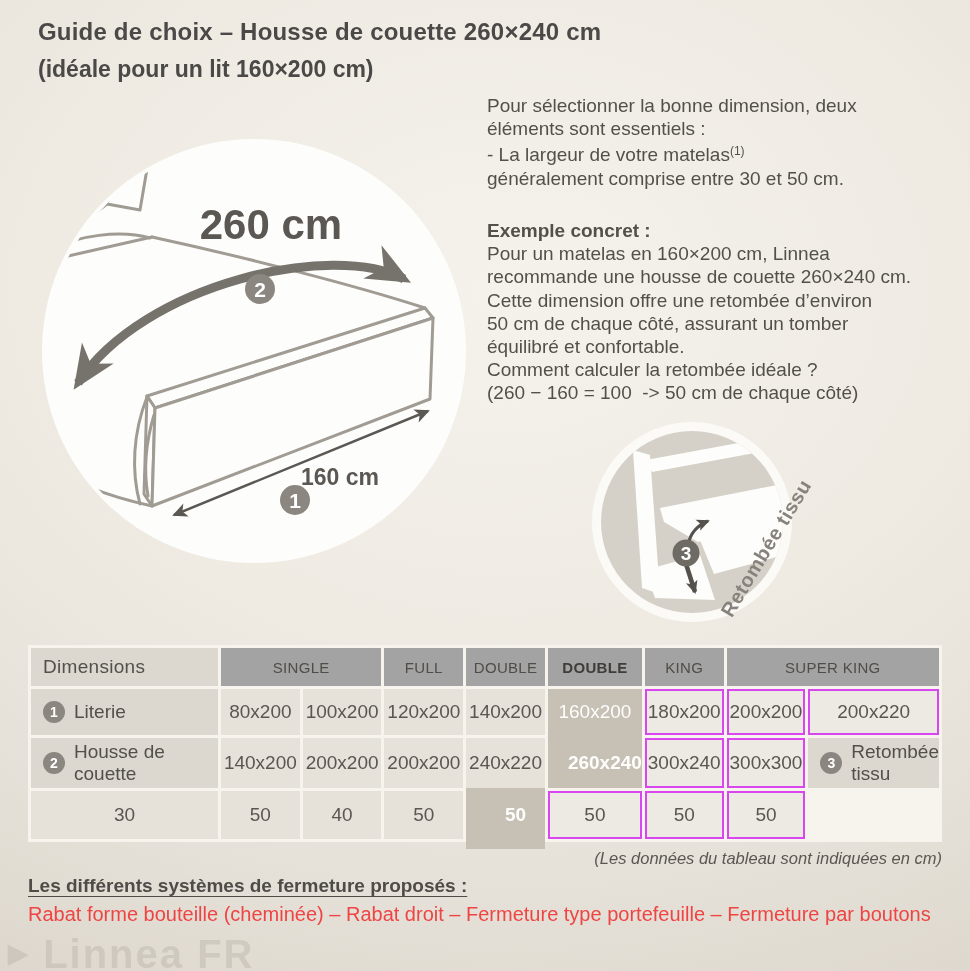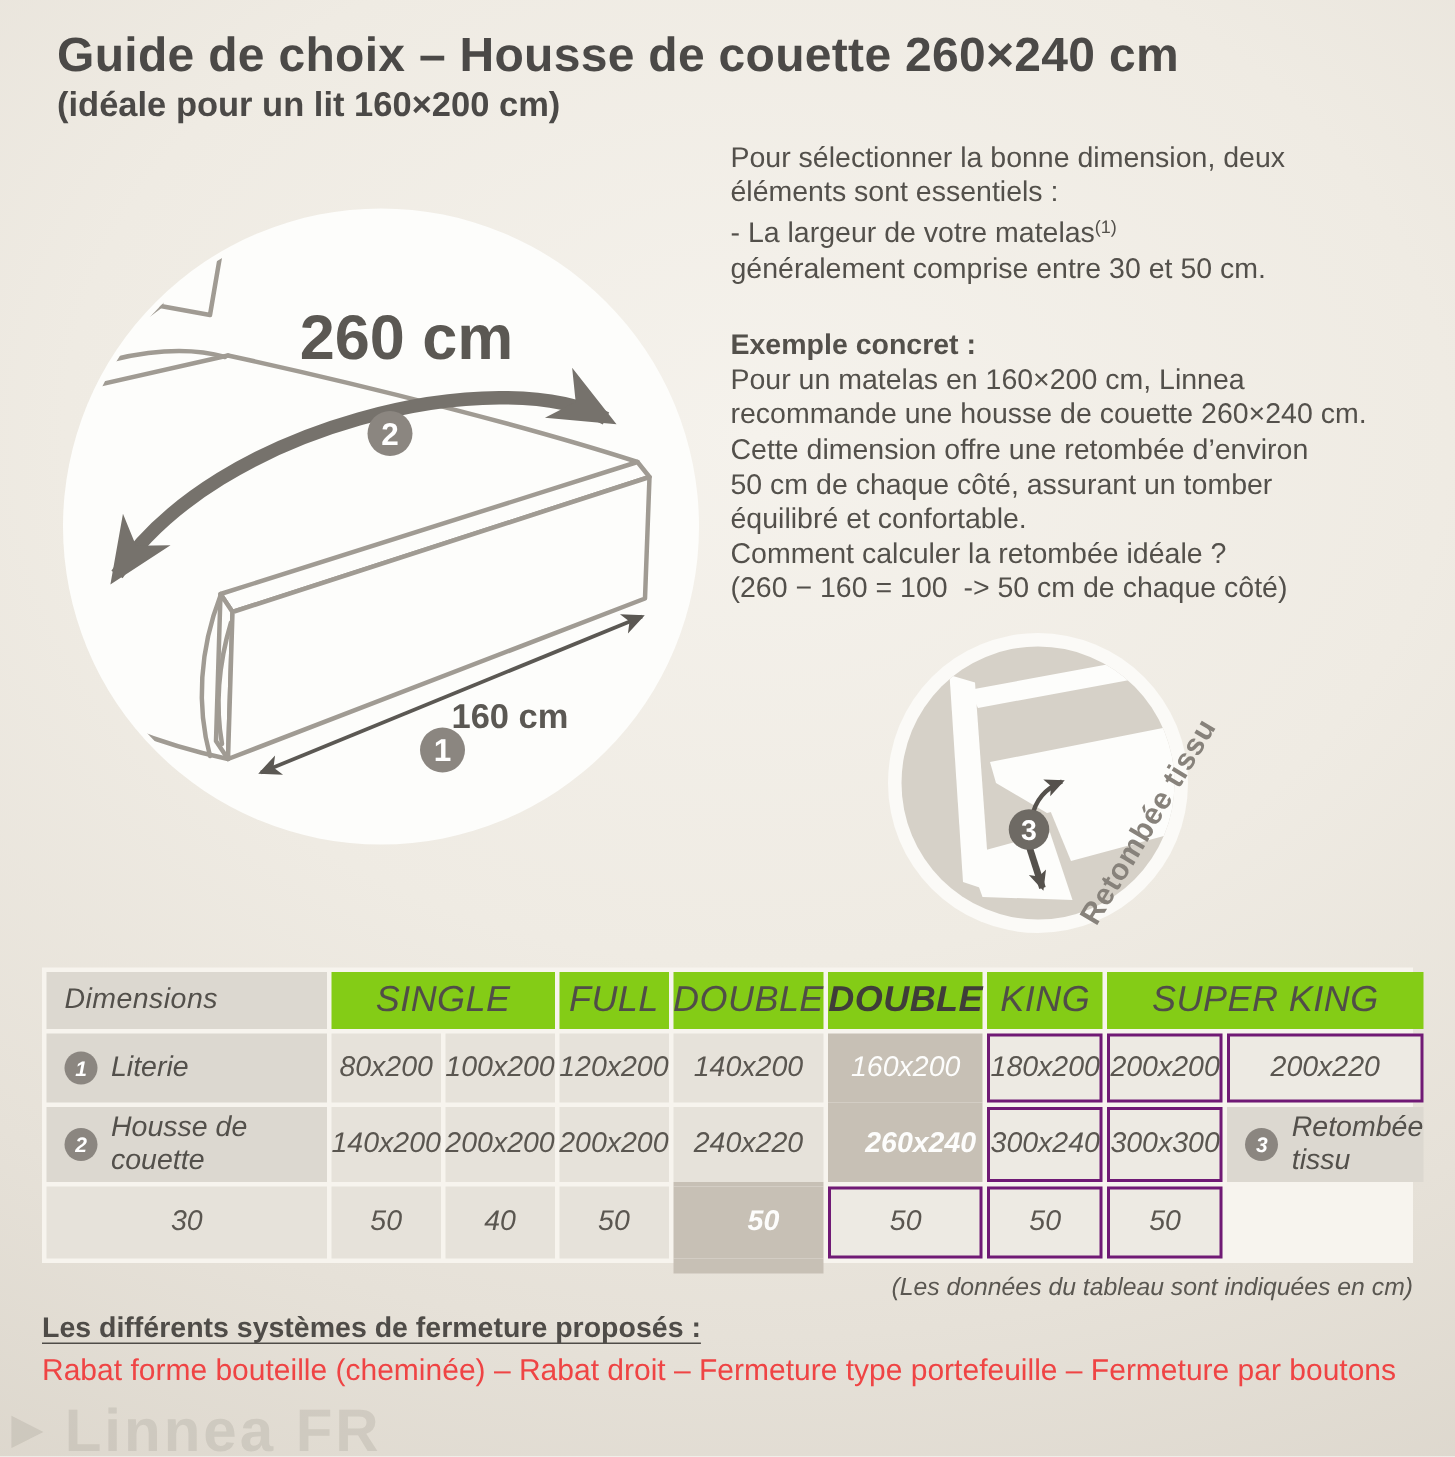--- a/index.html
+++ b/index.html
@@ -7,21 +7,21 @@
   body{
     position:relative;
     font-family:"Liberation Sans", sans-serif;
     color:#53504b;
     background:
       radial-gradient(125% 95% at 52% 30%, #f5f2ec 0%, #efebe3 38%, #e6e1d8 65%, #d6d0c5 100%);
   }
   .abs{ position:absolute; }
 
   
-  .title{ left:38px; top:18px; font-size:32px; font-weight:700; color:#4b4947; letter-spacing:.2px; }
+  .title{ left:38px; top:18px; font-size:24px; font-weight:700; color:#4b4947; letter-spacing:.2px; }
   .subtitle{ left:38px; top:56px; font-size:23px; font-weight:700; color:#4b4947; }
 
   
   .txtcol{ left:487px; width:470px; font-size:19px; line-height:23.2px; color:#53504b; }
   .txtline{ white-space:pre-wrap; }
   .intro{ top:94px; }
   .example{ top:219px; }
   .bold{ font-weight:700; }
   sup{ font-size:12px; vertical-align:6px; }
 
@@ -37,36 +37,36 @@
   .tablewrap{
     left:28px; top:645px; width:914px;
     background:#f7f4ee; padding:3px;
     display:grid;
     grid-template-columns:187px repeat(8, 1fr);
     grid-template-rows:38px 46px 50px 48px;
     gap:3px;
   }
   .cell{
     display:flex; align-items:center; justify-content:center;
-    font-size:19px; color:#5a5650; background:#e6e2da; position:relative;font-style:italic;
-  }
-  .head{ background:#84cc16; font-size:24px; color:#504d48; letter-spacing:.3px; }
+    font-size:19px; color:#5a5650; background:#e6e2da; position:relative;
+  }
+  .head{ background:#a3a3a3; font-size:15px; color:#504d48; letter-spacing:.3px; }
   .labelcell{ background:#dcd8d0; justify-content:flex-start; padding-left:12px; font-size:19px; color:#53504b; }
   .span2{ grid-column:span 2; }
   .qhead{ font-weight:700; color:#3f3d39; }
   .badge{
     width:22px; height:22px; border-radius:50%; background:#8b8680; color:#fff;
     display:inline-flex; align-items:center; justify-content:center;
     font-size:14px; font-weight:700; margin-right:9px; flex:0 0 22px;
   }
   .hl{ background:#c7c0b5; color:#fdfdfc; }
   .hl.gapfill::before{ content:""; position:absolute; left:0; right:0; top:-3px; height:3px; background:#c7c0b5; }
   .hl.overhang::after{ content:""; position:absolute; left:0; right:0; bottom:-10px; height:10px; background:#c7c0b5; }
   .hl.bold{ font-weight:700;padding-left:20px; }
-  .outl{ background:#edeae3; border:2px solid #701a75; }
+  .outl{ background:#edeae3; border:2px solid #d946ef; }
 
   
   .note{ top:849px; right:28px; font-size:16.5px; font-style:italic; color:#5a5751; }
   .closures-h{ left:28px; top:875px; font-size:19px; font-weight:700; color:#4f4c48;
                text-decoration:underline; text-underline-offset:4px; }
   .closures-b{ left:28px; top:903px; font-size:20px; color:#ef4444; width:930px; }
 
   .watermark{
     left:8px; top:932px; font-size:40px; font-weight:700; letter-spacing:2px;
     color:#a39d92; opacity:.28;

